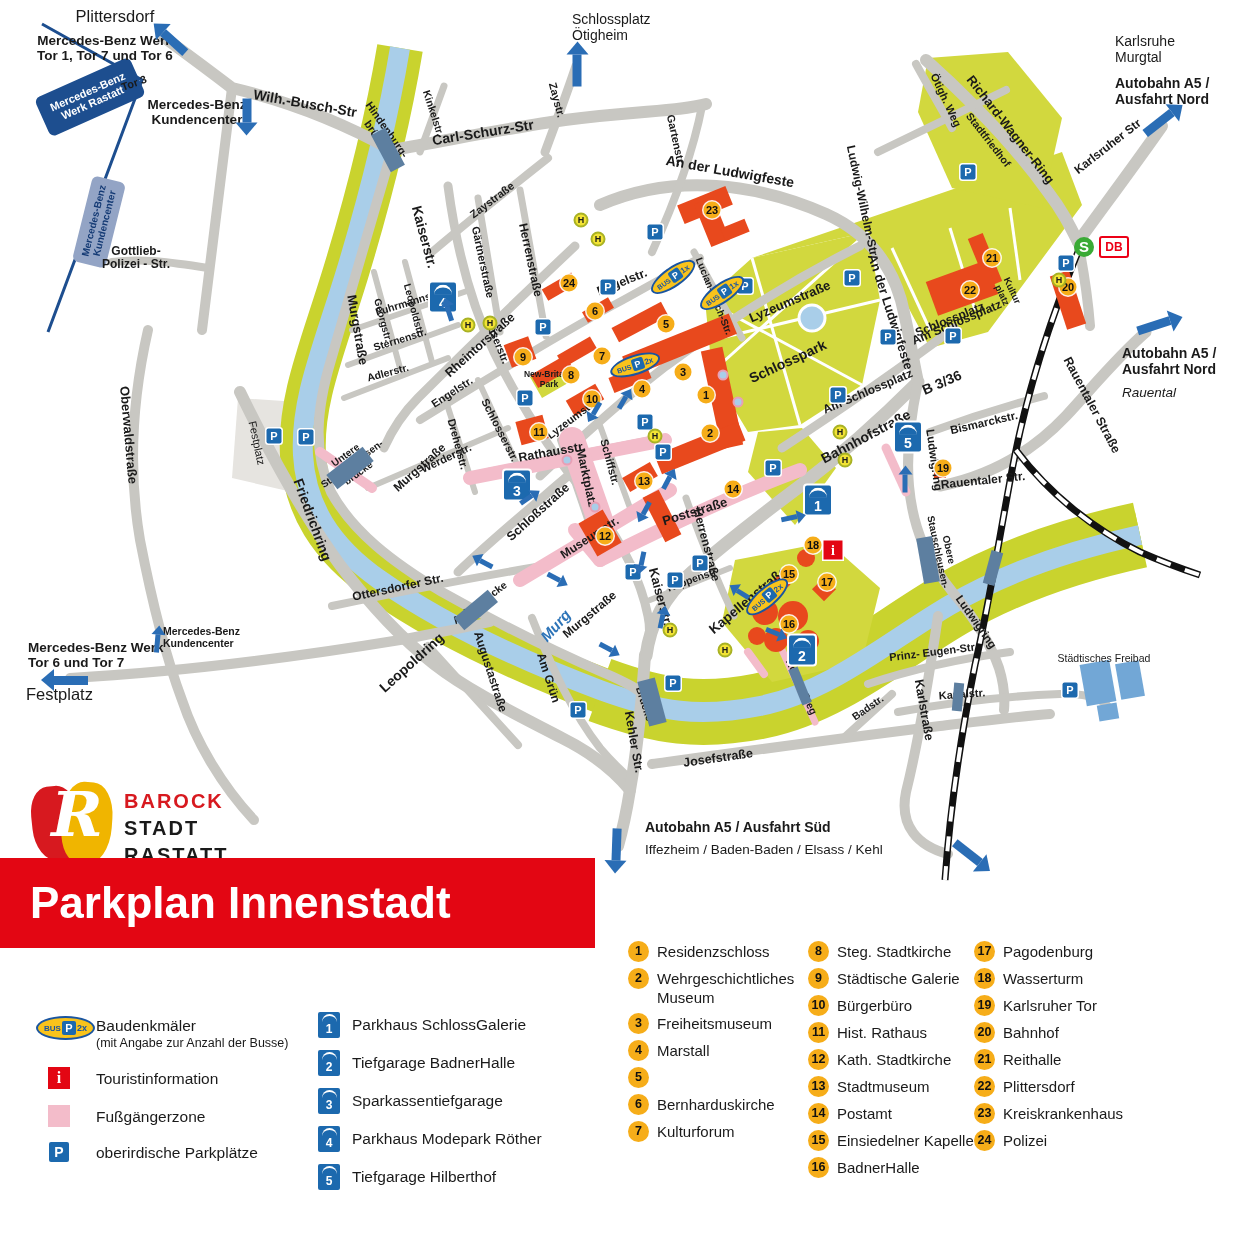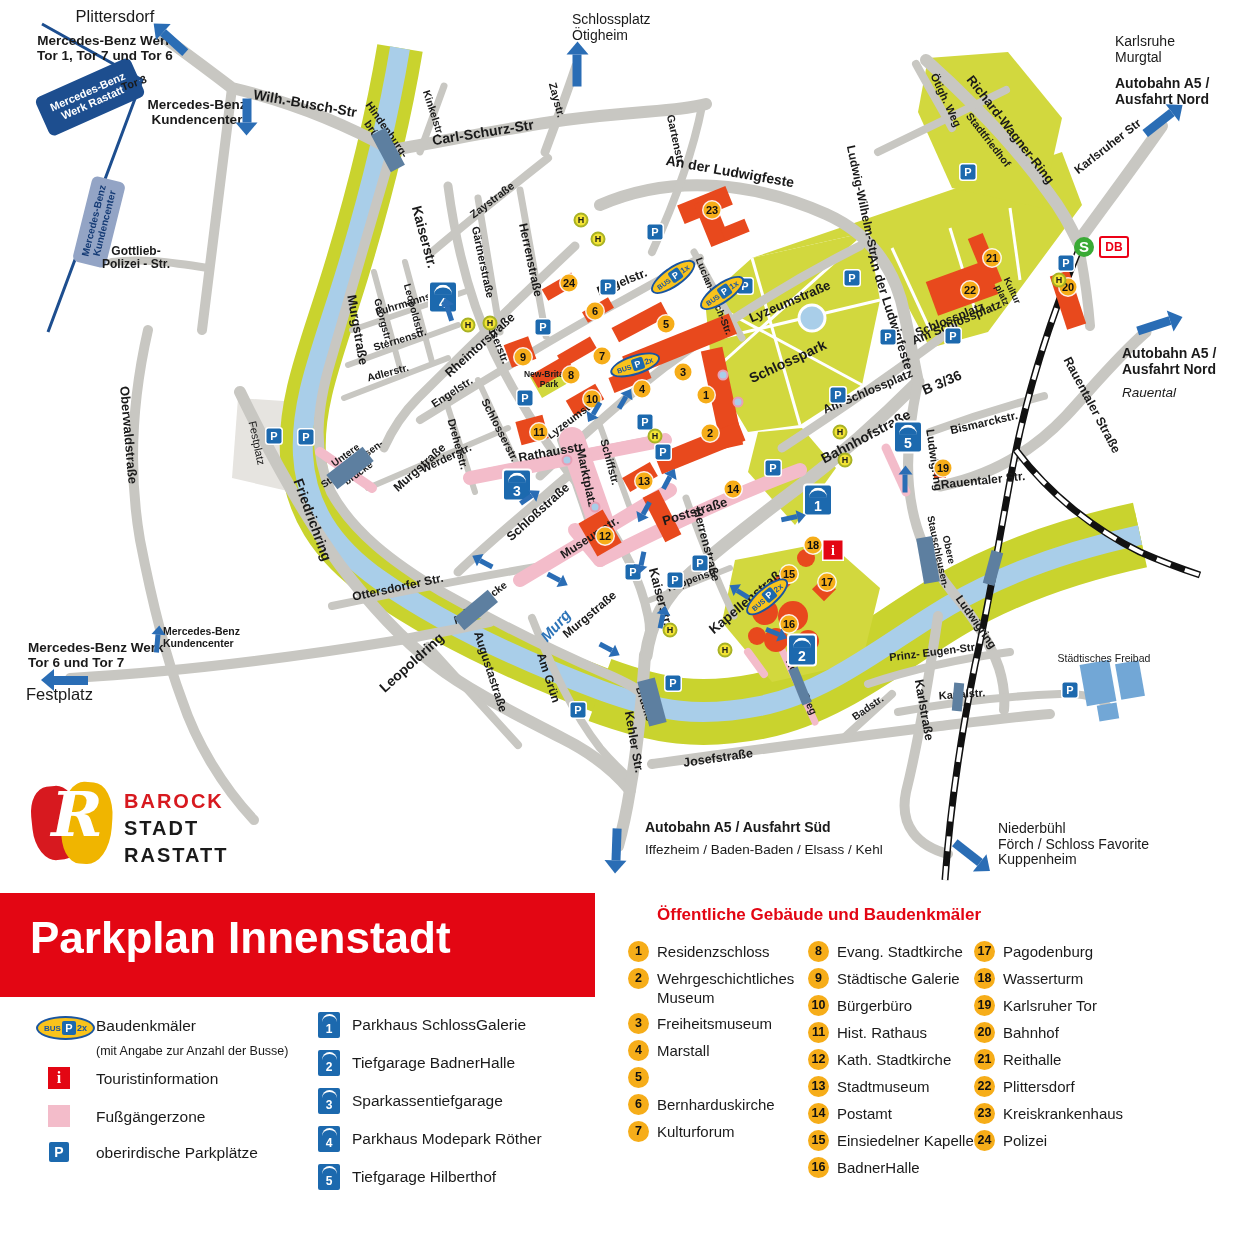--- a/index.html
+++ b/index.html
@@ -46,34 +46,34 @@
     border:2px solid #e8a0b5;transform:translate(-50%,-50%);}
   .mbox{position:absolute;white-space:pre-line;text-align:center;font-weight:700;display:flex;align-items:center;
     justify-content:center;border-radius:6px;}
   #werk-box{left:38px;top:76px;width:104px;height:42px;background:#1d4e8f;color:#fff;font-size:11px;transform:rotate(-24deg);}
   #kc-box{left:55px;top:205px;width:88px;height:34px;background:#93a4c5;color:#143a74;font-size:10px;transform:rotate(-76deg);transform-origin:center;}
   .slogo{position:absolute;width:20px;height:20px;border-radius:50%;background:#3aaa35;color:#fff;font-weight:700;
     font-size:15px;line-height:20px;text-align:center;transform:translate(-50%,-50%);}
   .dblogo{position:absolute;width:26px;height:18px;background:#fff;border:2px solid #ec0016;border-radius:3px;
     color:#ec0016;font-weight:700;font-size:12px;line-height:18px;text-align:center;transform:translate(-50%,-50%);box-sizing:content-box;}
   
-  #title-bar{position:absolute;left:0;top:893px;width:595px;height:104px;background:#e30613;}
+  #title-bar{position:absolute;left:0;top:858px;width:595px;height:90px;background:#e30613;}
   #title-bar .t{color:#fff;font-size:44px;font-weight:700;line-height:90px;padding-left:30px;}
   #logo{position:absolute;left:32px;top:782px;width:280px;height:92px;}
   #logo .emb{position:absolute;left:0;top:0;width:82px;height:82px;}
   #logo .emb .red{position:absolute;left:0;top:4px;width:48px;height:74px;background:#d7191f;border-radius:38% 45% 40% 45%;transform:rotate(-6deg);}
   #logo .emb .yel{position:absolute;left:30px;top:0;width:50px;height:82px;background:#f0b500;border-radius:40% 42% 46% 40%;transform:rotate(4deg);}
   #logo .emb .r{position:absolute;left:10px;top:-4px;width:70px;text-align:center;font-family:"DejaVu Serif",serif;
     font-style:italic;font-weight:700;font-size:62px;color:#fff;}
   #logo .lt{position:absolute;left:92px;font-weight:700;font-size:20px;letter-spacing:2px;color:#1a1a1a;}
   #logo .l1{top:8px;color:#d7191f;}
   #logo .l2{top:35px;}
   #logo .l3{top:62px;}
   .leg-label{position:absolute;font-size:15.5px;color:#1a1a1a;}
-  .leg-sub{position:absolute;font-size:12.5px;color:#1a1a1a;margin-top:8px;}
+  .leg-sub{position:absolute;font-size:12.5px;color:#1a1a1a;}
   #leg-bus-oval{position:absolute;left:36px;top:1016px;display:flex;align-items:center;gap:1px;background:#f9c31b;
     border:2px solid #1a55a0;border-radius:50%;padding:3px 6px;}
   #leg-bus-oval .t{font-weight:700;font-size:8px;color:#1a55a0;}
   #leg-bus-oval .p{width:14px;height:14px;background:#1c69ae;color:#fff;font-weight:700;font-size:11px;line-height:14px;text-align:center;border-radius:2px;}
   #leg-bus-oval .n{font-weight:700;font-size:9px;color:#1a55a0;}
   #leg-info{position:absolute;left:48px;top:1067px;width:22px;height:22px;background:#e30613;color:#fff;
     font-family:"Liberation Serif",serif;font-weight:700;font-size:16px;line-height:22px;text-align:center;}
   #leg-ped{position:absolute;left:48px;top:1105px;width:22px;height:22px;background:#f3bcca;}
   #leg-p{position:absolute;left:49px;top:1142px;width:20px;height:20px;background:#1c69ae;color:#fff;font-weight:700;
     font-size:14px;line-height:20px;text-align:center;border-radius:2px;}
@@ -273,23 +273,20 @@
         <div class="ml ml-de" style="left: 1122px; top: 362px; font-size: 14px; font-weight: 700; text-align: left; transform: translate(0px, -50%) rotate(0deg);">Autobahn A5 /
 Ausfahrt Nord</div>
         <div class="ml ml-de" style="left: 1122px; top: 393px; font-size: 13.5px; text-align: left; transform: translate(0px, -50%) rotate(0deg); font-style: italic;">Rauental</div>
         <div class="ml ml-de" style="left: 28px; top: 655px; font-size: 13.5px; font-weight: 700; text-align: left; transform: translate(0px, -50%) rotate(0deg);">Mercedes-Benz Werk
 Tor 6 und Tor 7</div>
         <div class="ml ml-de" style="left: 26px; top: 694px; font-size: 16.5px; text-align: left; transform: translate(0px, -50%) rotate(0deg);">Festplatz</div>
         <div class="ml ml-de" style="left: 163px; top: 638px; font-size: 10.5px; font-weight: 700; text-align: left; transform: translate(0px, -50%) rotate(0deg);">Mercedes-Benz
 Kundencenter</div>
         <div class="ml ml-de" style="left: 645px; top: 828px; font-size: 14px; font-weight: 700; text-align: left; transform: translate(0px, -50%) rotate(0deg);">Autobahn A5 / Ausfahrt Süd</div>
         <div class="ml ml-de" style="left: 645px; top: 850px; font-size: 13.5px; text-align: left; transform: translate(0px, -50%) rotate(0deg);">Iffezheim / Baden-Baden / Elsass / Kehl</div>
-        <div class="ml ml-de" style="left: 998px; top: 845px; font-size: 14px; text-align: left; transform: translate(0px, -50%) rotate(0deg);">Niederbühl
-Förch / Schloss Favorite
-Kuppenheim</div>
         <div class="ml ml-de" style="left: 1104px; top: 659px; font-size: 10.5px; transform: translate(-50%, -50%) rotate(0deg);">Städtisches Freibad</div>
         <div class="ml ml-st" style="left: 305px; top: 104px; font-size: 14px; transform: translate(-50%, -50%) rotate(10deg);">Wilh.-Busch-Str</div>
         <div class="ml ml-st" style="left: 483px; top: 133px; font-size: 14px; transform: translate(-50%, -50%) rotate(-9deg);">Carl-Schurz-Str</div>
         <div class="ml ml-br" style="left: 382px; top: 133px; font-size: 11px; transform: translate(-50%, -50%) rotate(55deg);">Hindenburg-
 brücke</div>
         <div class="ml ml-st" style="left: 433px; top: 113px; font-size: 10.5px; transform: translate(-50%, -50%) rotate(72deg);">Kinkelstr.</div>
         <div class="ml ml-st" style="left: 557px; top: 100px; font-size: 11px; transform: translate(-50%, -50%) rotate(75deg);">Zaystr.</div>
         <div class="ml ml-st" style="left: 492px; top: 200px; font-size: 11px; transform: translate(-50%, -50%) rotate(-37deg);">Zaystraße</div>
         <div class="ml ml-st" style="left: 676px; top: 140px; font-size: 11px; transform: translate(-50%, -50%) rotate(78deg);">Gartenstr.</div>
         <div class="ml ml-st" style="left: 730px; top: 172px; font-size: 14px; transform: translate(-50%, -50%) rotate(10deg);">An der Ludwigfeste</div>
@@ -568,21 +565,20 @@
       </div>
       <div class="ph-row">
         <div class="ph-ico">
           <div class="roof"></div>
           <div class="pn">5</div>
         </div>
         <div class="ph-lbl">Tiefgarage Hilberthof</div>
       </div>
     </div>
 
-  <div id="b-title">Öffentliche Gebäude und Baudenkmäler</div>
   <div class="bcol" id="bcol1">
       <div class="bitem">
         <div class="bnum">1</div>
         <div class="btxt">Residenzschloss</div>
       </div>
       <div class="bitem">
         <div class="bnum">2</div>
         <div class="btxt">Wehrgeschichtliches
 Museum</div>
       </div>
@@ -602,21 +598,21 @@
         <div class="btxt">Bernharduskirche</div>
       </div>
       <div class="bitem">
         <div class="bnum">7</div>
         <div class="btxt">Kulturforum</div>
       </div>
     </div>
   <div class="bcol" id="bcol2">
       <div class="bitem">
         <div class="bnum">8</div>
-        <div class="btxt">Evang. Stadtkirche</div>
+        <div class="btxt">Steg. Stadtkirche</div>
       </div>
       <div class="bitem">
         <div class="bnum">9</div>
         <div class="btxt">Städtische Galerie</div>
       </div>
       <div class="bitem">
         <div class="bnum">10</div>
         <div class="btxt">Bürgerbüro</div>
       </div>
       <div class="bitem">

